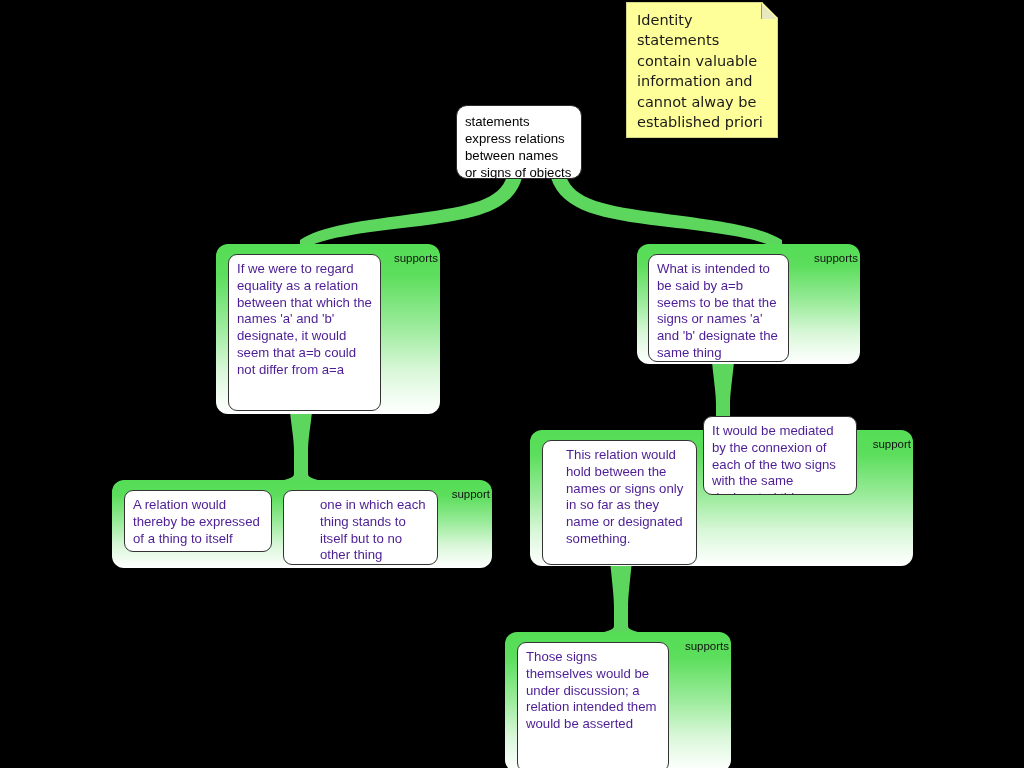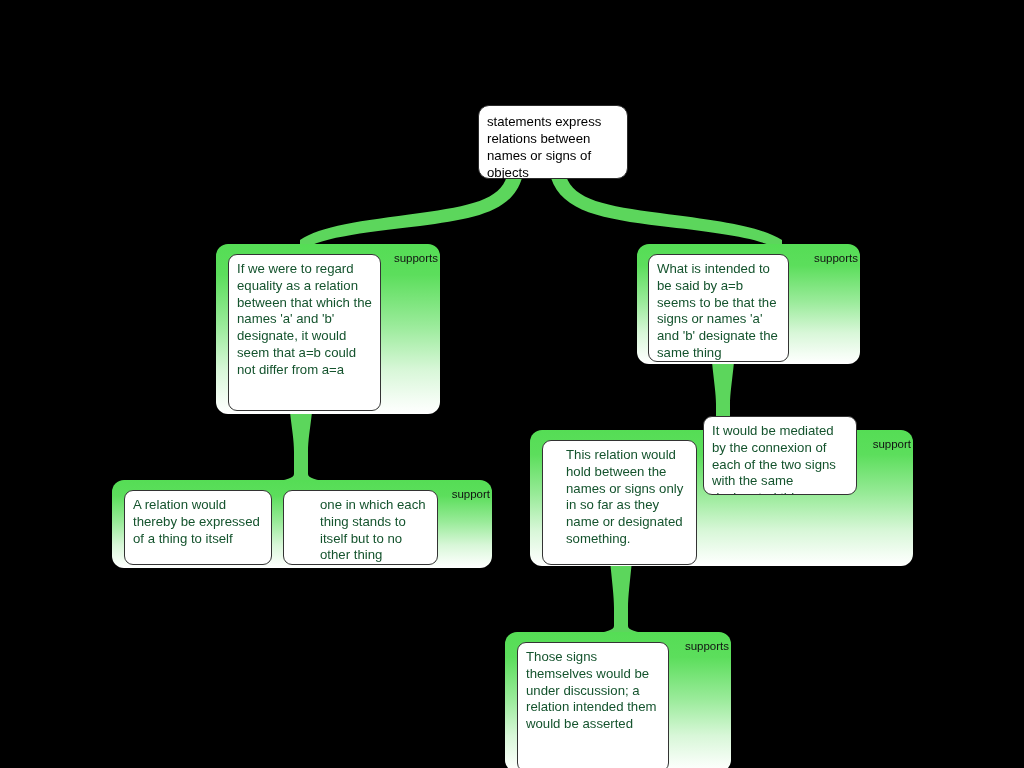--- a/index.html
+++ b/index.html
@@ -48,21 +48,21 @@
   
   .card {
     position: absolute;
     background: #ffffff;
     border: 1.4px solid #333333;
     border-radius: 9px;
     box-sizing: border-box;
     padding: 6px 7px 6px 8px;
     font-size: 13.2px;
     line-height: 16.8px;
-    color: #14532d;
+    color: #4c1d95;
     overflow: hidden;
     font-family: "Liberation Sans", sans-serif;
   }
 
   
   .root-card {
     position: absolute;
     background: #ffffff;
     border: 1.4px solid #2b2b2b;
     border-radius: 11px;
@@ -142,43 +142,47 @@
     <path fill="#5cd65c" d="M 610,560
              C 612,582 614,596 614,608
              L 614,626
              C 614,630 606,632 592,634
              L 650,634
              C 636,632 628,630 628,626
              L 628,608
              C 628,596 630,582 632,560 Z"></path>
   </svg>
 
-
-  <div class="root-card" style="left:478px; top:105px; width:150px; height:74px;">
+  <div class="sticky" style="left:626px; top:2px; width:152px; height:136px;">
+    <div class="sticky-fold"></div>
+    <div>Identity statements contain valuable information and cannot alway be established priori</div>
+  </div>
+
+  <div class="root-card" style="left:456px; top:105px; width:126px; height:74px;">
     <span>statements express relations between names or signs of objects</span>
   </div>
 
   <div class="support-box" style="left:216px; top:244px; width:224px; height:170px;">
     <span class="support-label">supports</span>
   </div>
   <div class="card" style="left:228px; top:254px; width:153px; height:157px;">
     <span>If we were to regard equality as a relation between that which the names 'a' and 'b' designate, it would seem that a=b could not differ from a=a</span>
   </div>
 
   <div class="support-box" style="left:637px; top:244px; width:223px; height:120px;">
     <span class="support-label">supports</span>
   </div>
   <div class="card" style="left:648px; top:254px; width:141px; height:108px;">
     <span>What is intended to be said by a=b seems to be that the signs or names 'a' and 'b' designate the same thing</span>
   </div>
 
   <div class="support-box" style="left:112px; top:480px; width:380px; height:88px;">
     <span class="support-label">support</span>
   </div>
-  <div class="card" style="left:124px; top:490px; width:148px; height:75px;">
+  <div class="card" style="left:124px; top:490px; width:148px; height:62px;">
     <span>A relation would thereby be expressed of a thing to itself</span>
   </div>
   <div class="card" style="left:283px; top:490px; width:155px; height:75px;padding-left:36px;">
     <span>one in which each thing stands to itself but to no other thing</span>
   </div>
 
   <div class="support-box" style="left:530px; top:430px; width:383px; height:136px;">
     <span class="support-label">support</span>
   </div>
   <div class="card" style="left:542px; top:440px; width:155px; height:125px;padding-left:23px;">

